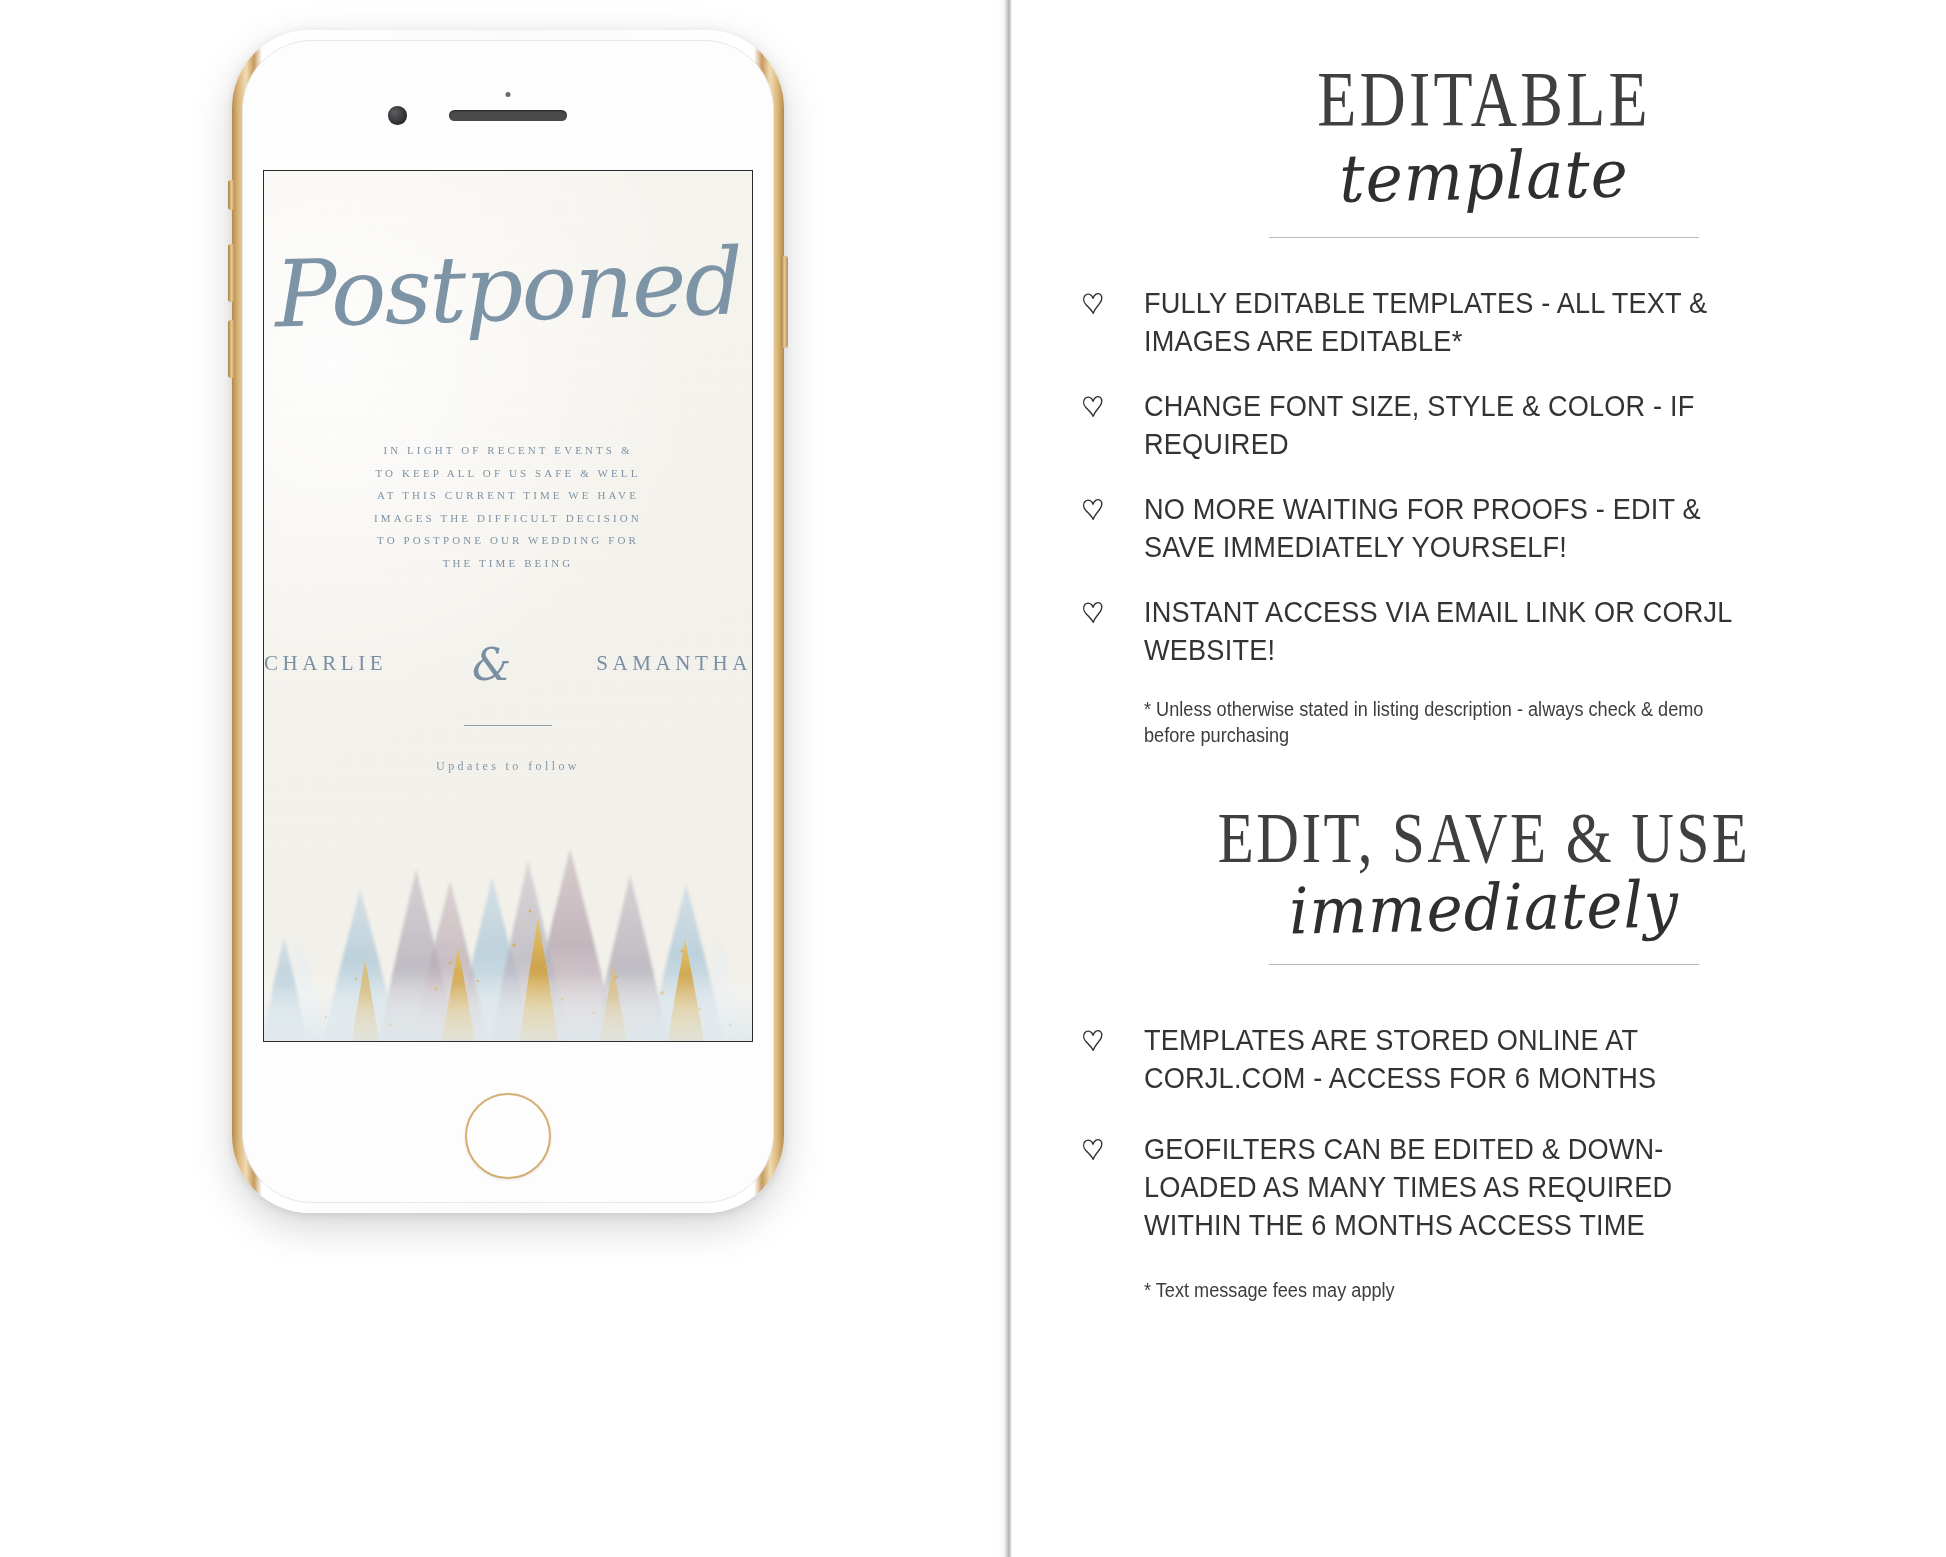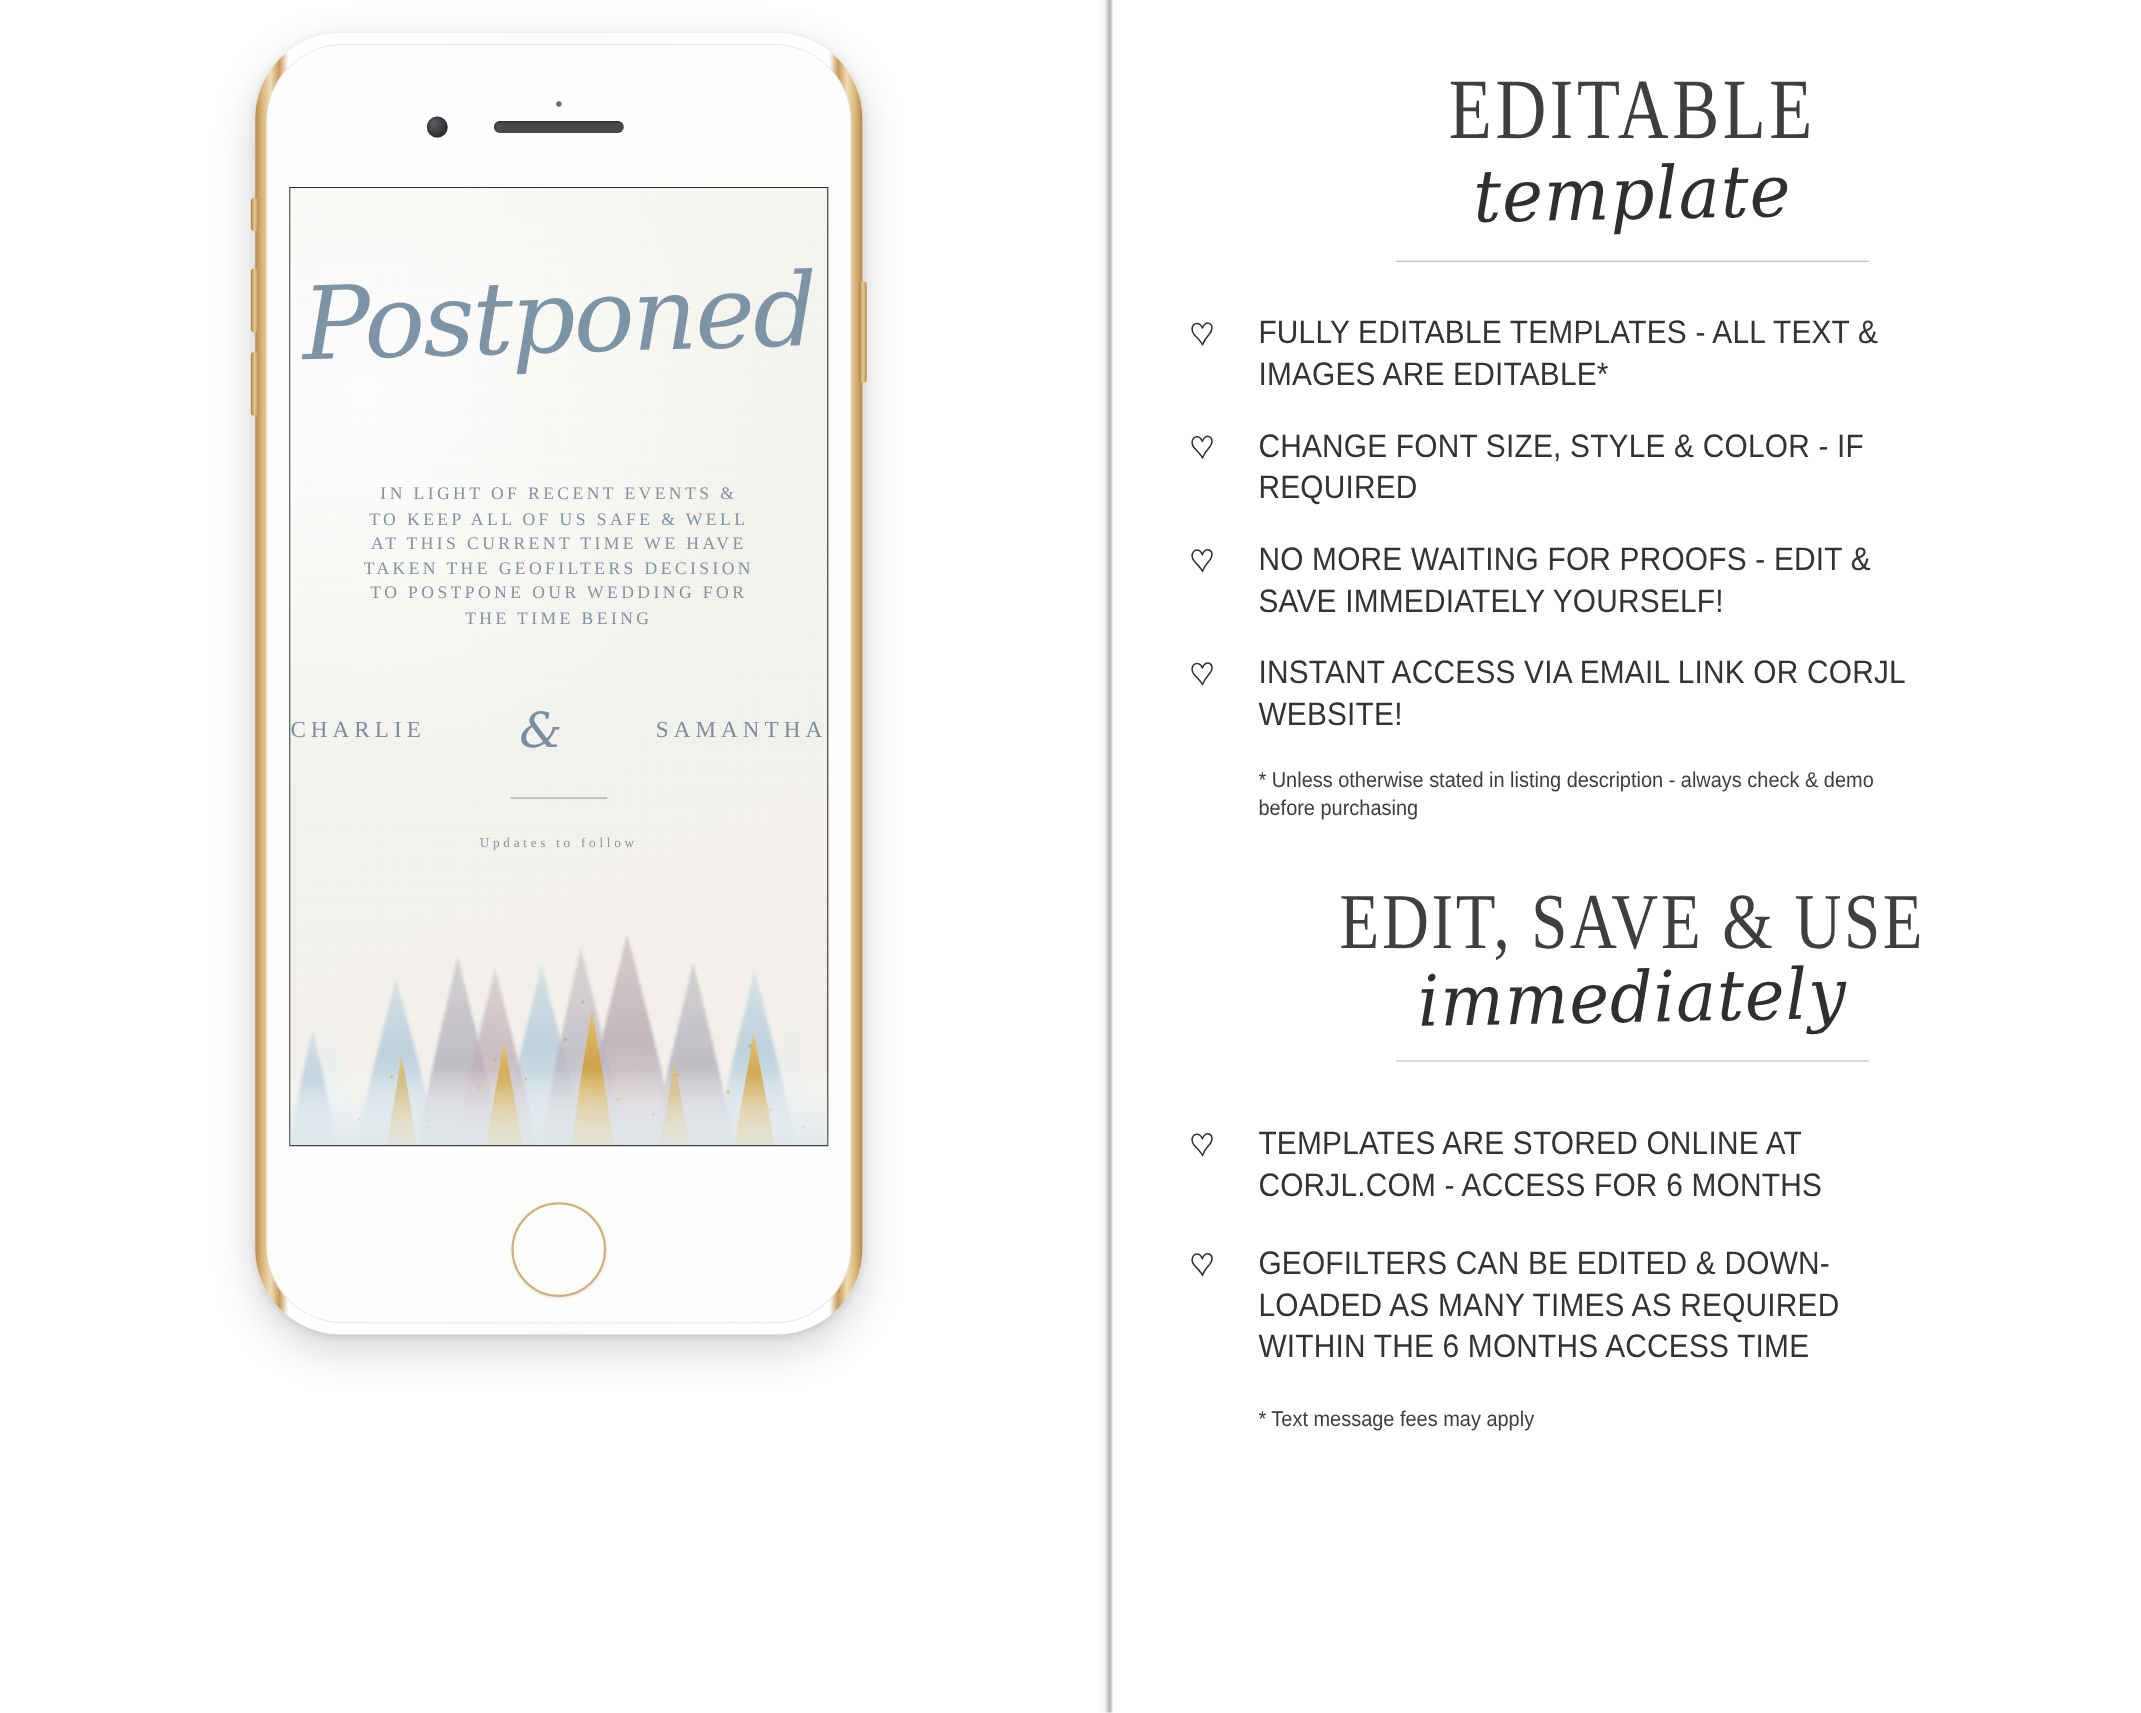--- a/index.html
+++ b/index.html
@@ -112,21 +112,21 @@
     line-height:1;
     color:#7d93a6;
     letter-spacing:-2px;
     transform: rotate(-1.6deg);
   }
 
   .card-body {
     position:absolute; left:38px; right:38px; top:268px;
     text-align:center;
     font-family:"Liberation Serif", serif;
-    font-size:16px;
+    font-size:11px;
     letter-spacing:3.1px;
     line-height:22.5px;
     color:#7f93a4;
   }
   .card-body div { white-space:nowrap; }
 
   .card-names {
     position:absolute; left:0; right:0; top:470px;
     display:flex; align-items:center; justify-content:space-between; gap:26px;
     font-family:"Liberation Serif", serif;
@@ -349,21 +349,21 @@
           <rect x="0" y="232" width="490" height="68" fill="url(#mistG)"></rect>
         </svg>
 
         <div class="card-content">
           <div class="card-title">Postponed</div>
 
           <div class="card-body">
             <div>IN LIGHT OF RECENT EVENTS &amp;</div>
             <div>TO KEEP ALL OF US SAFE &amp; WELL</div>
             <div>AT THIS CURRENT TIME WE HAVE</div>
-            <div>TAKEN THE GEOFILTERS DECISION</div>
+            <div>IMAGES THE DIFFICULT DECISION</div>
             <div>TO POSTPONE OUR WEDDING FOR</div>
             <div>THE TIME BEING</div>
           </div>
 
           <div class="card-names">
             <span>CHARLIE</span>
             <span class="amp">&amp;</span>
             <span>SAMANTHA</span>
           </div>
 

